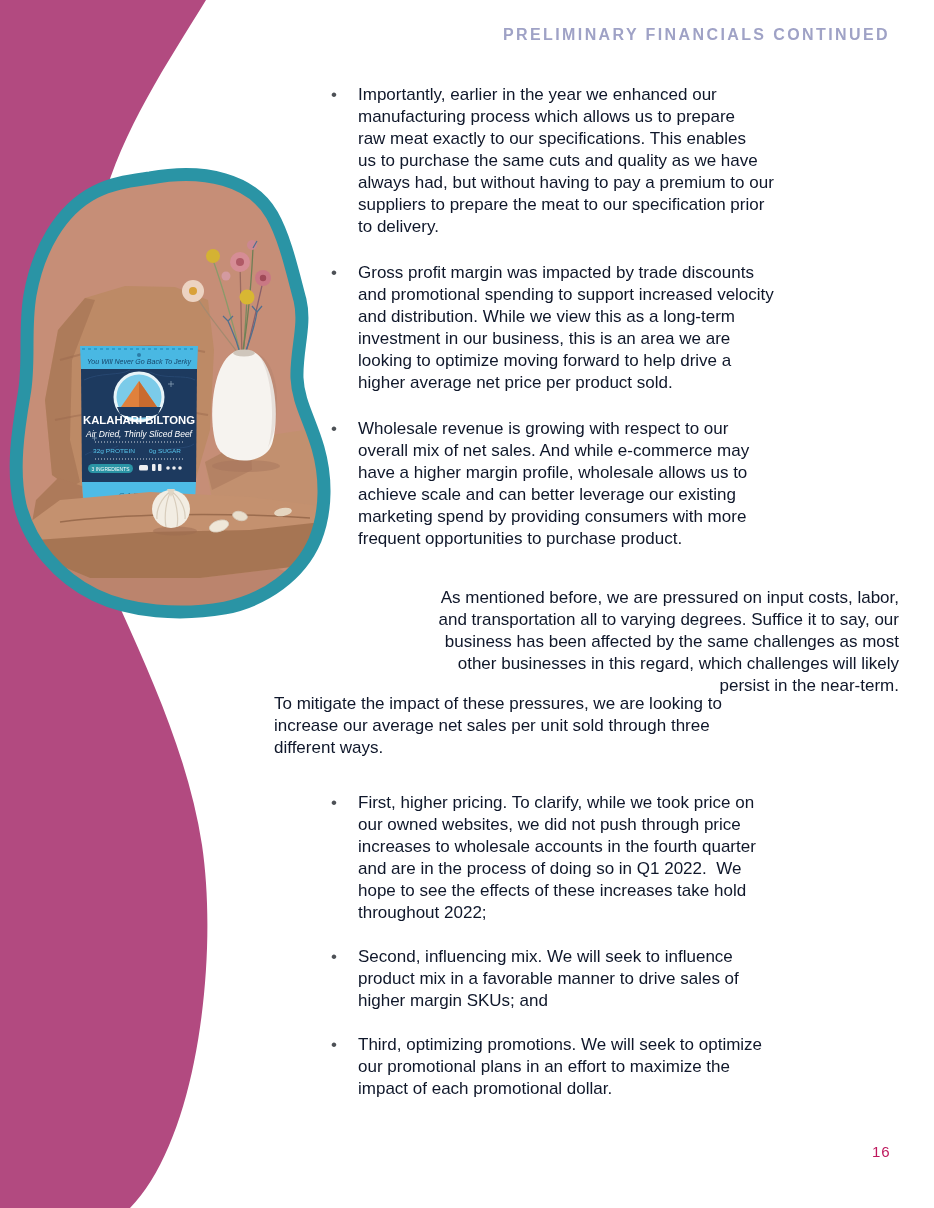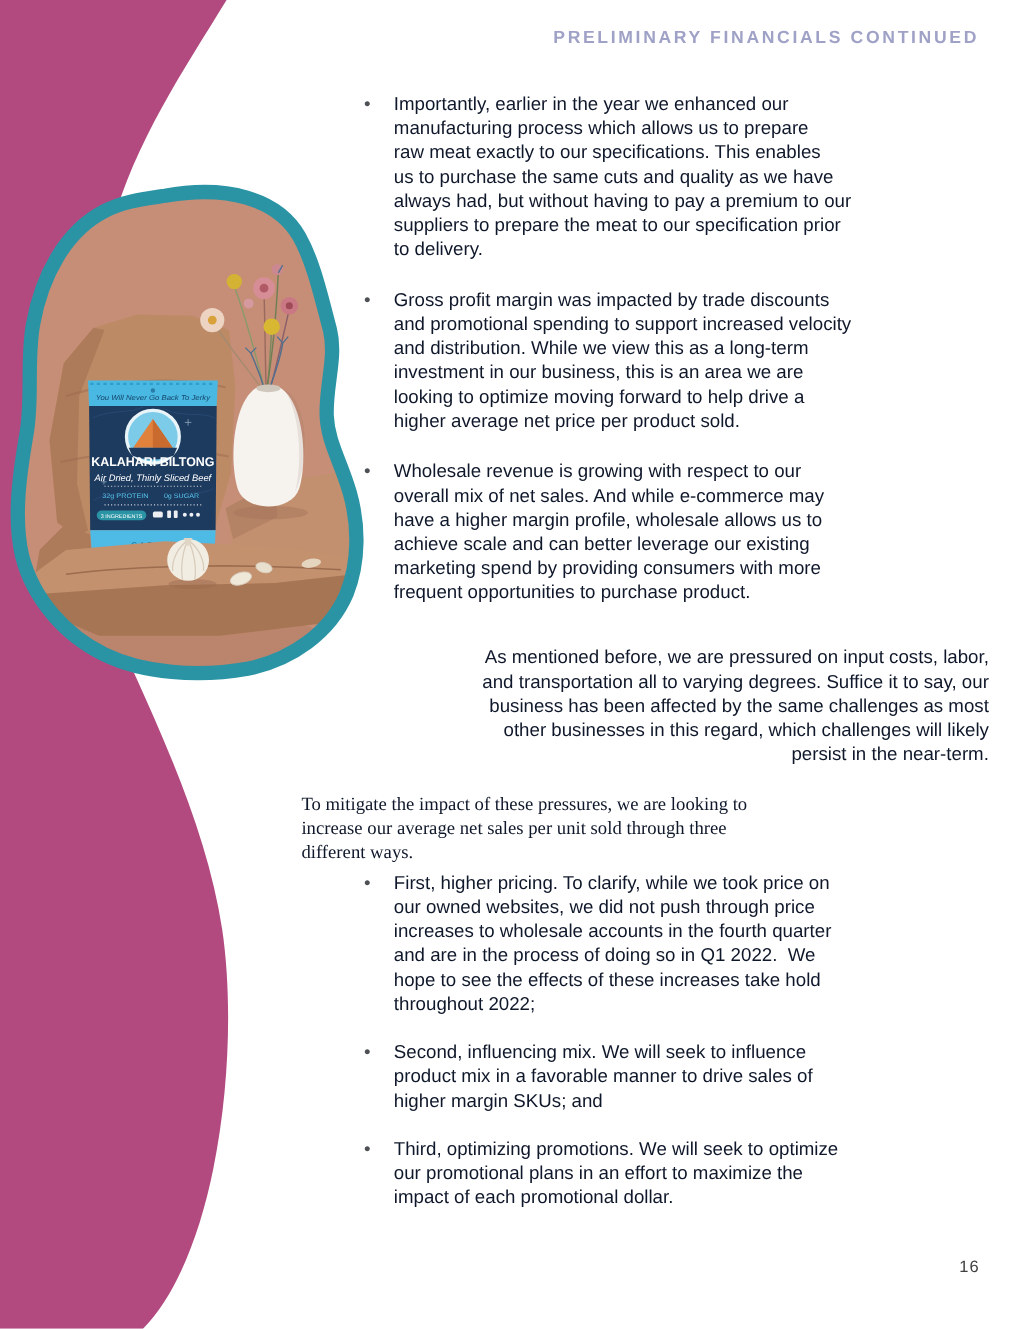--- a/index.html
+++ b/index.html
@@ -18,25 +18,25 @@
   .para, .bullet-text{
     color:#0f172a;font-size:17px;line-height:22px;
     white-space:pre-wrap;
   }
   .bullets{position:absolute;left:331px;width:570px;list-style:none;margin:0;padding:0;}
   .bullets li{display:flex;margin:0 0 24px 0;}
   .bullets.lower li{margin-bottom:22px;}
   .dot{width:27px;flex:0 0 27px;color:#4d5156;font-size:17px;line-height:22px;}
   #bullets-top{top:84px;}
   #para-1{position:absolute;left:274px;top:570px;width:625px;text-align:right;}
-  #para-2{position:absolute;left:274px;top:703px;width:625px;font-family:Liberation Serif, serif;}
+  #para-2{position:absolute;left:274px;top:676px;width:625px;}
   #bullets-bottom{top:792px;}
   .pagenum{
     position:absolute;left:872px;top:1143px;z-index:2;
-    font-size:15px;color:#404040;letter-spacing:1px;
+    font-size:15px;color:#be185d;letter-spacing:1px;
   }
 </style>
 </head>
 <body>
 
 <svg id="art" width="934" height="1208" viewBox="0 0 934 1208">
   <defs>
     <clipPath id="blobClip">
       <path d="M150,178 C205,168 252,180 272,215 C285,238 292,270 300,300 C306,325 296,350 297,378 C298,402 310,420 318,448 C326,476 327,510 315,540 C300,575 265,600 225,608 C180,616 130,612 95,595 C60,578 30,545 20,505 C12,470 18,430 24,395 C30,362 24,330 30,295 C38,250 60,210 95,192 C112,183 130,181 150,178 Z"></path>
     </clipPath>

